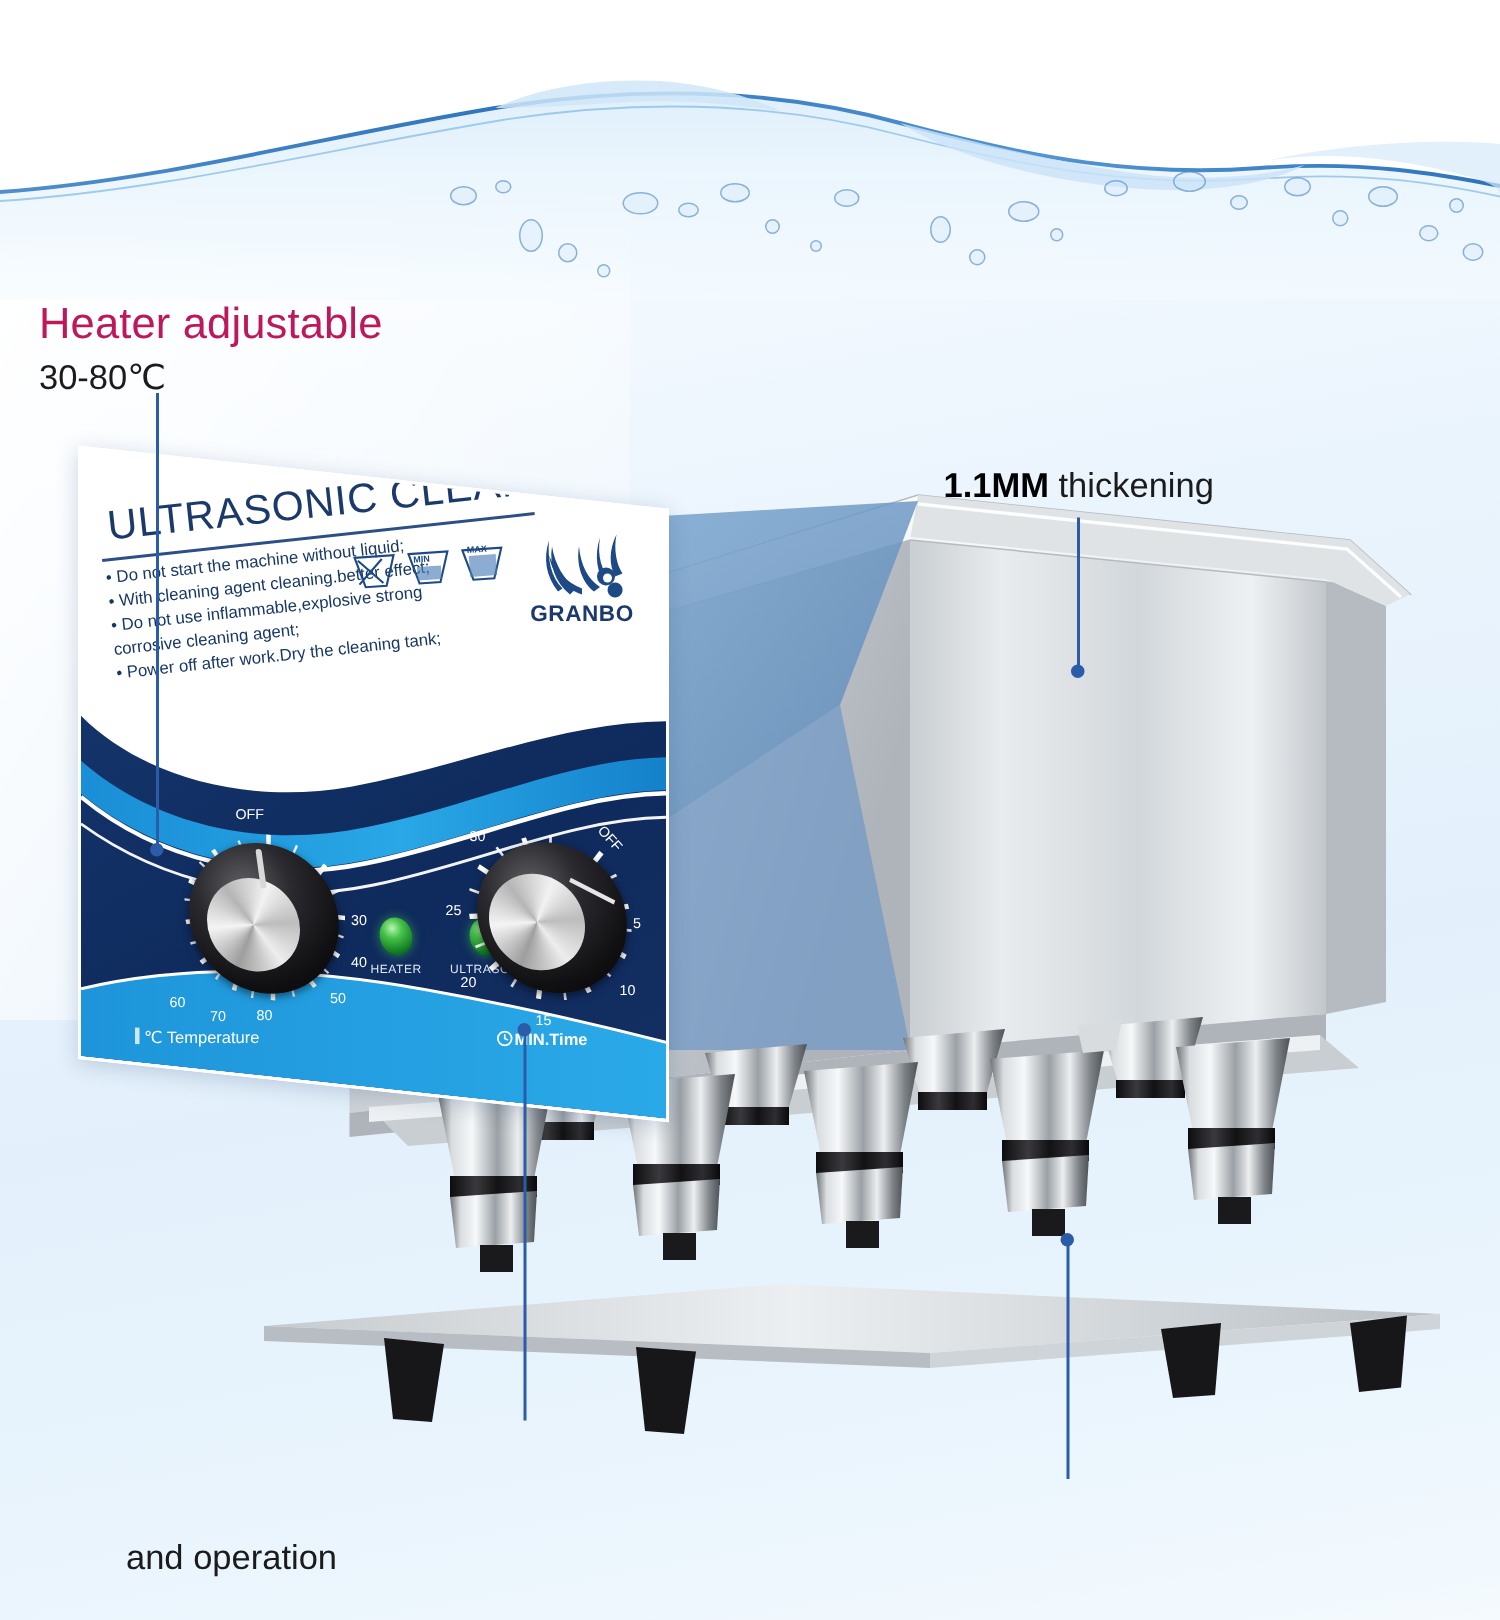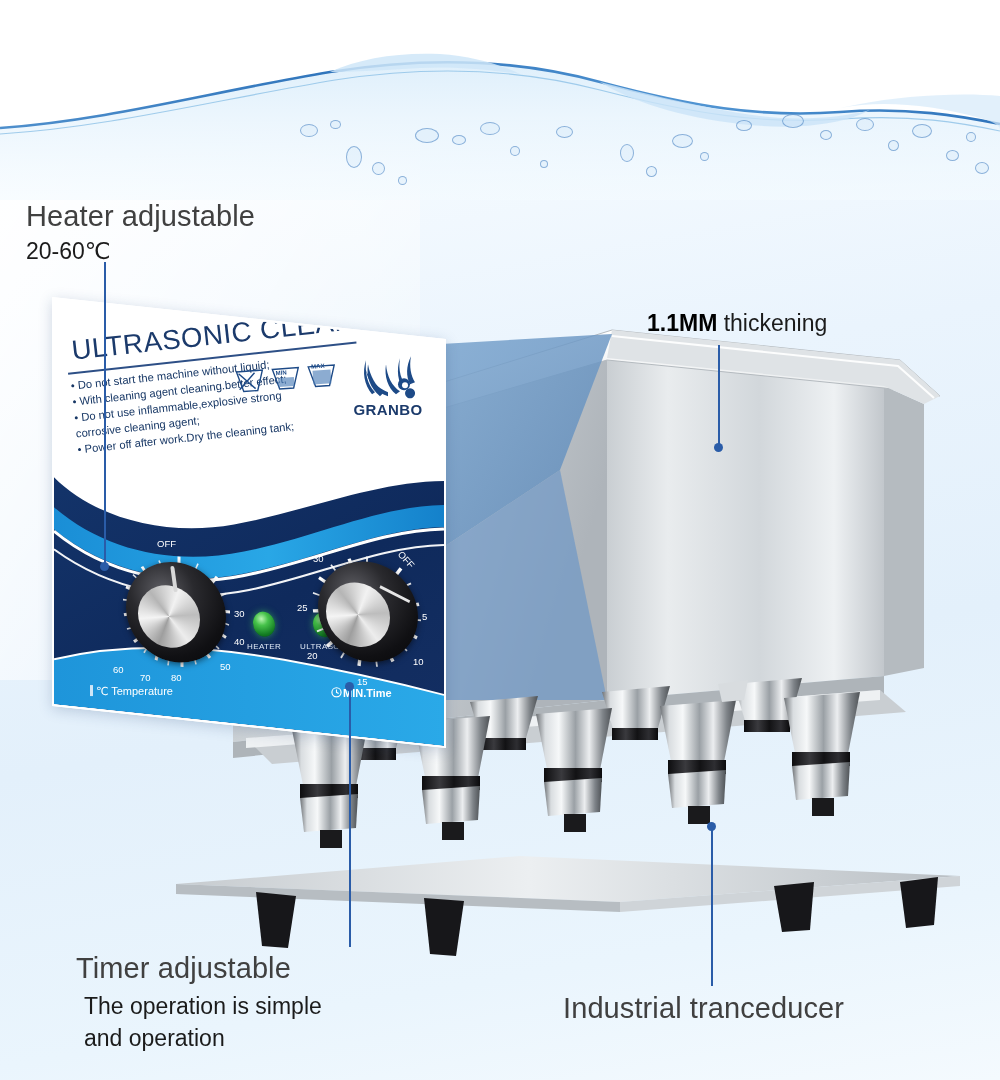--- a/index.html
+++ b/index.html
@@ -20,21 +20,21 @@
   
   .water-wrap{position:absolute;left:0;top:0;width:1000px;height:200px;overflow:hidden;}
   .bubble{position:absolute;border-radius:50%;border:1.2px solid rgba(62,122,190,.55);
           background:rgba(205,230,250,.30);}
   .bubble.s{border-width:1px;}
 
   
   .callout{position:absolute;}
   .c-line{position:absolute;width:2.2px;background:#2a5ca8;}
   .c-dot{position:absolute;width:9px;height:9px;border-radius:50%;background:#2a5ca8;}
-  .c-title{position:absolute;white-space:nowrap;color:#404040;font-size:29px;letter-spacing:.1px;}
+  .c-title{position:absolute;white-space:nowrap;color:#be185d;font-size:29px;letter-spacing:.1px;}
   .c-sub{position:absolute;white-space:nowrap;color:#1b1b1b;font-size:23px;}
   .c-sub b{font-weight:bold;color:#000;}
 
   
   .panel{position:absolute;left:52px;top:297px;width:390px;height:405px;
          transform:skewY(6.1deg);transform-origin:left top;
          background:#fff;border:2px solid #ffffff;
          box-shadow:0 3px 14px rgba(35,70,120,.22);overflow:hidden;}
   .panel-inner{position:absolute;inset:0;overflow:hidden;background:#ffffff;}
   .panel-navy{position:absolute;left:0;top:0;width:390px;height:405px;}
@@ -454,25 +454,22 @@
     <div class="c-line" style="left:349px;top:686px;height:261px;"></div>
     <div class="c-dot" style="left:345px;top:682px;"></div>
   </div>
 
   <div class="callout">
     <div class="c-line" style="left:711px;top:826px;height:160px;"></div>
     <div class="c-dot" style="left:707px;top:822px;"></div>
   </div>
 
   <div class="c-title" style="left:26px;top:200px;">Heater adjustable</div>
-  <div class="c-sub" style="left:26px;top:238px;">20-60℃</div>
-
-  <div class="c-sub" style="left:647px;top:310px;">
+  <div class="c-sub" style="left:26px;top:238px;">30-80℃</div>
+
+  <div class="c-sub" style="left:629px;top:310px;">
     <b>1.1MM</b><span> thickening</span>
   </div>
 
-  <div class="c-title" style="left:76px;top:952px;">Timer adjustable</div>
-  <div class="c-sub" style="left:84px;top:993px;">The operation is simple</div>
   <div class="c-sub" style="left:84px;top:1025px;">and operation</div>
 
-  <div class="c-title" style="left:563px;top:992px;">Industrial tranceducer</div>
 
 </div>
 
 </body></html>

